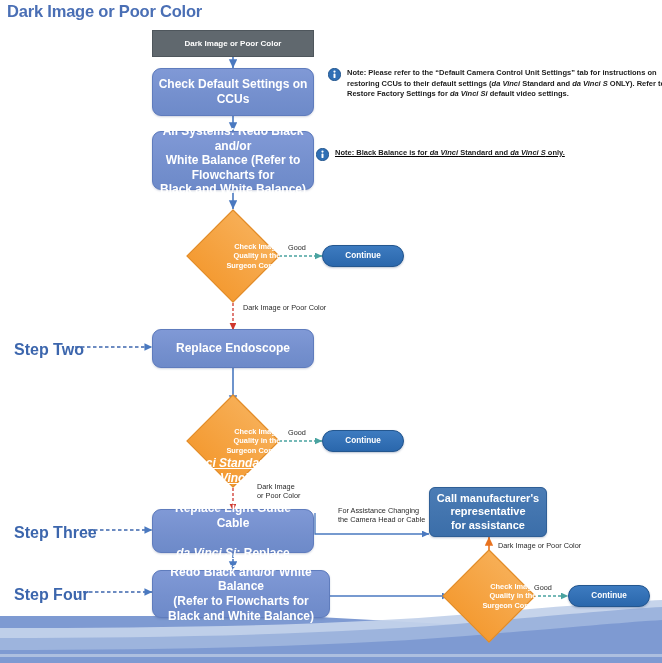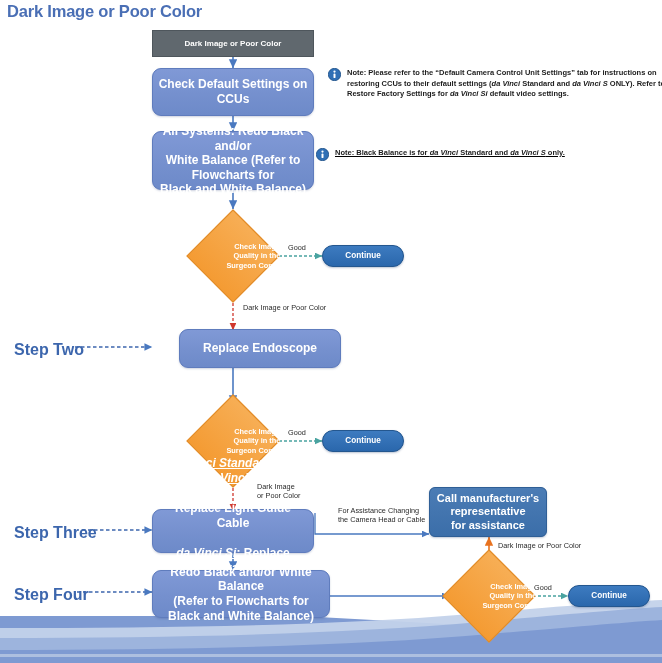--- a/index.html
+++ b/index.html
@@ -194,21 +194,21 @@
     <div class="dshape"></div>
     <div class="dtext" style="white-space:pre-line;">Check Image
 Quality in the
 Surgeon Console</div>
   </div>
 
   <div class="node pill" style="left:322px;top:245px;width:82px;height:22px;">
     <span>Continue</span>
   </div>
 
-  <div class="node n-blue" style="left:152px;top:329px;width:162px;height:39px;margin-left:27px;">
+  <div class="node n-blue" style="left:152px;top:329px;width:162px;height:39px;">
     <span>Replace Endoscope</span>
   </div>
 
   <div class="diamond" style="left:200px;top:408px;width:66px;height:66px;">
     <div class="dshape"></div>
     <div class="dtext" style="white-space:pre-line;">Check Image
 Quality in the
 Surgeon Console</div>
   </div>
 

